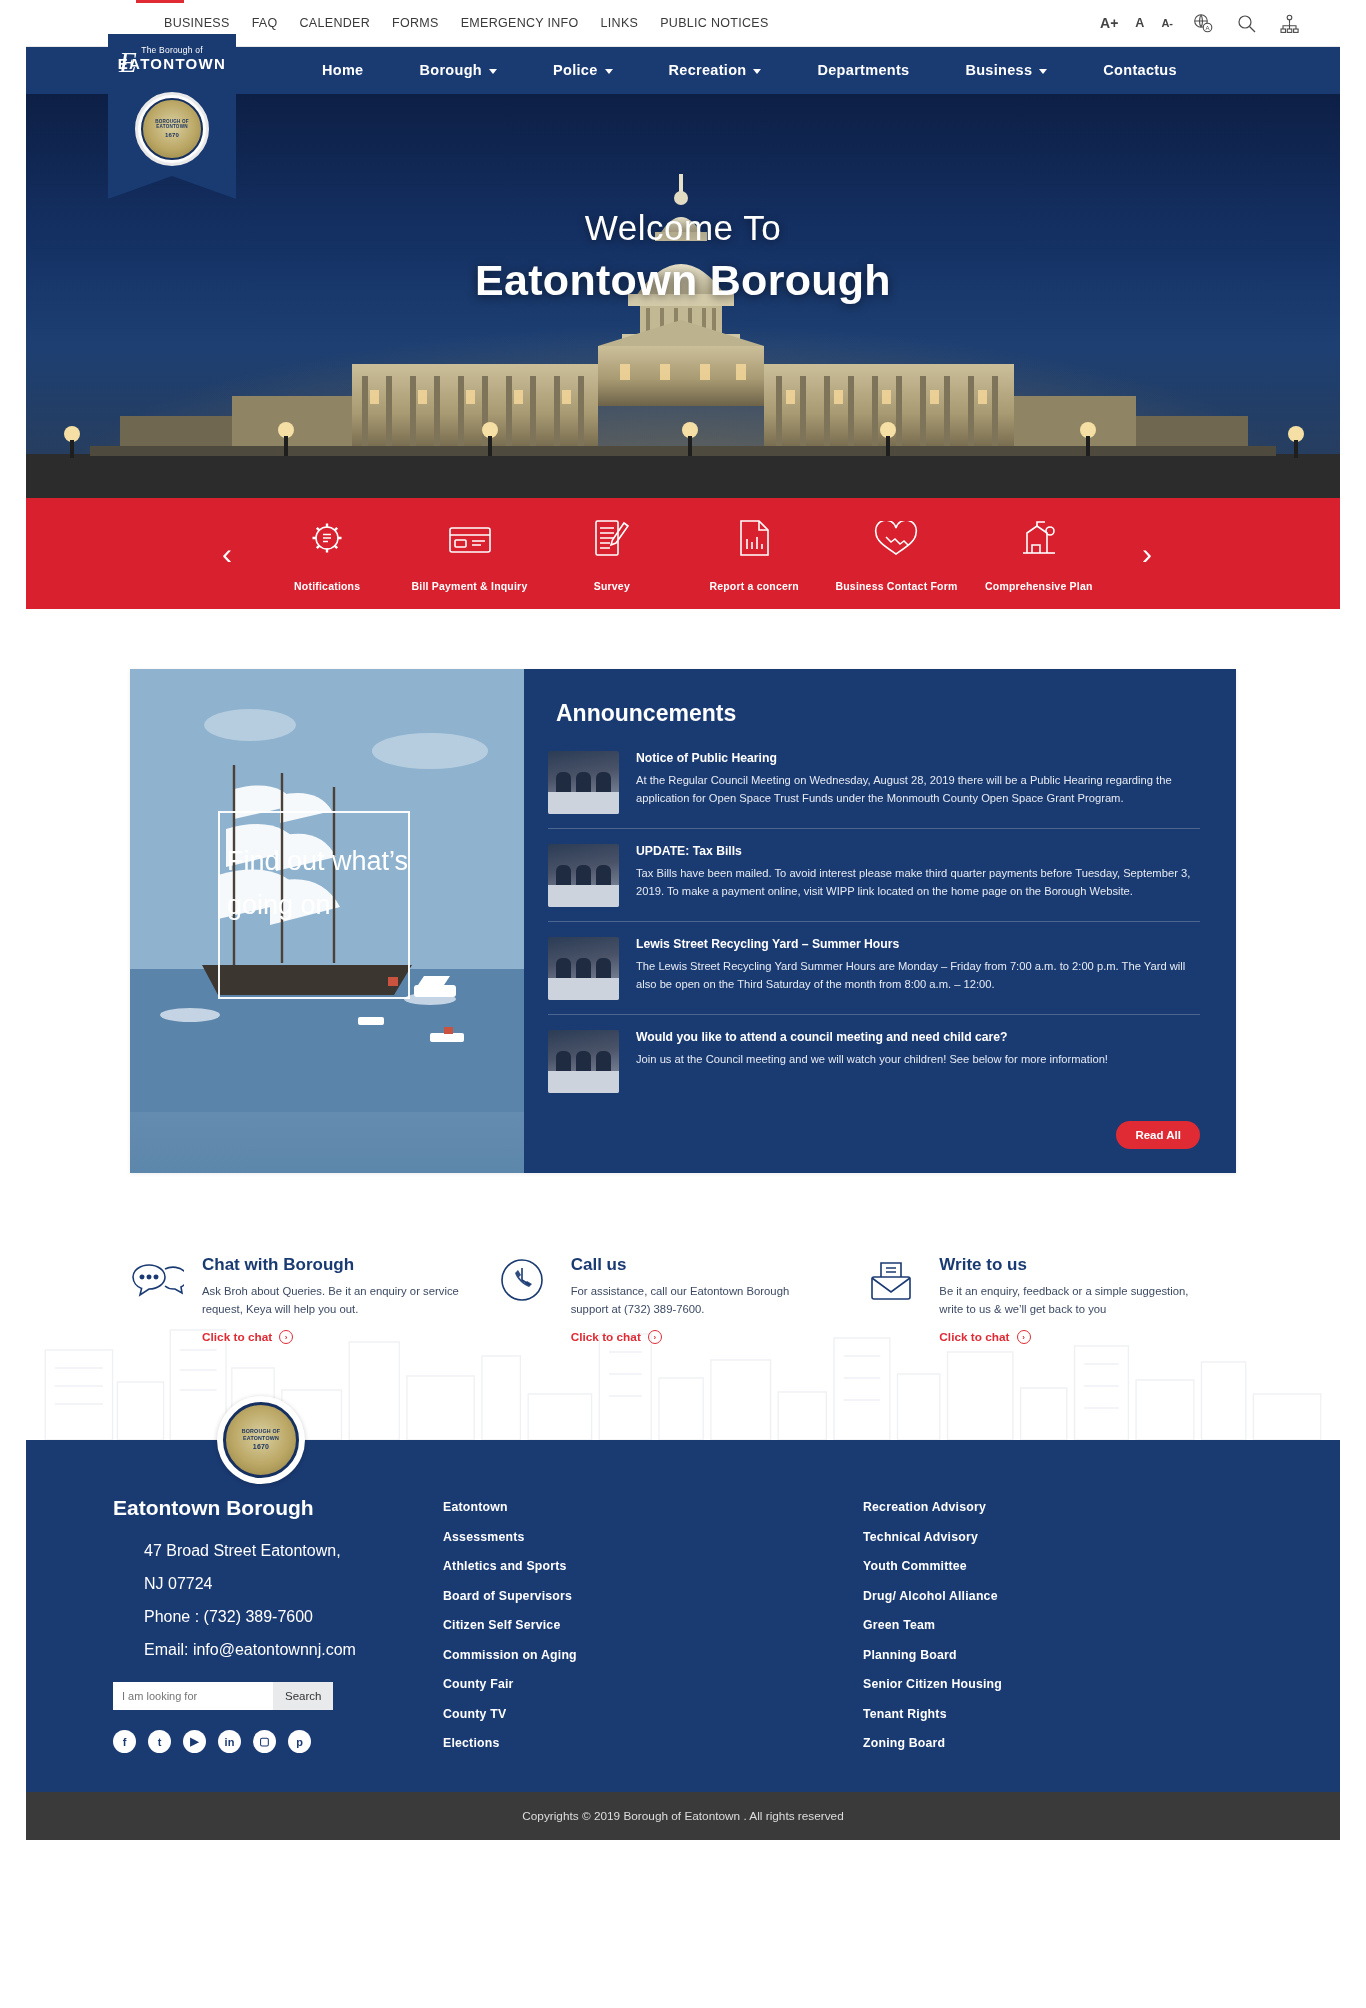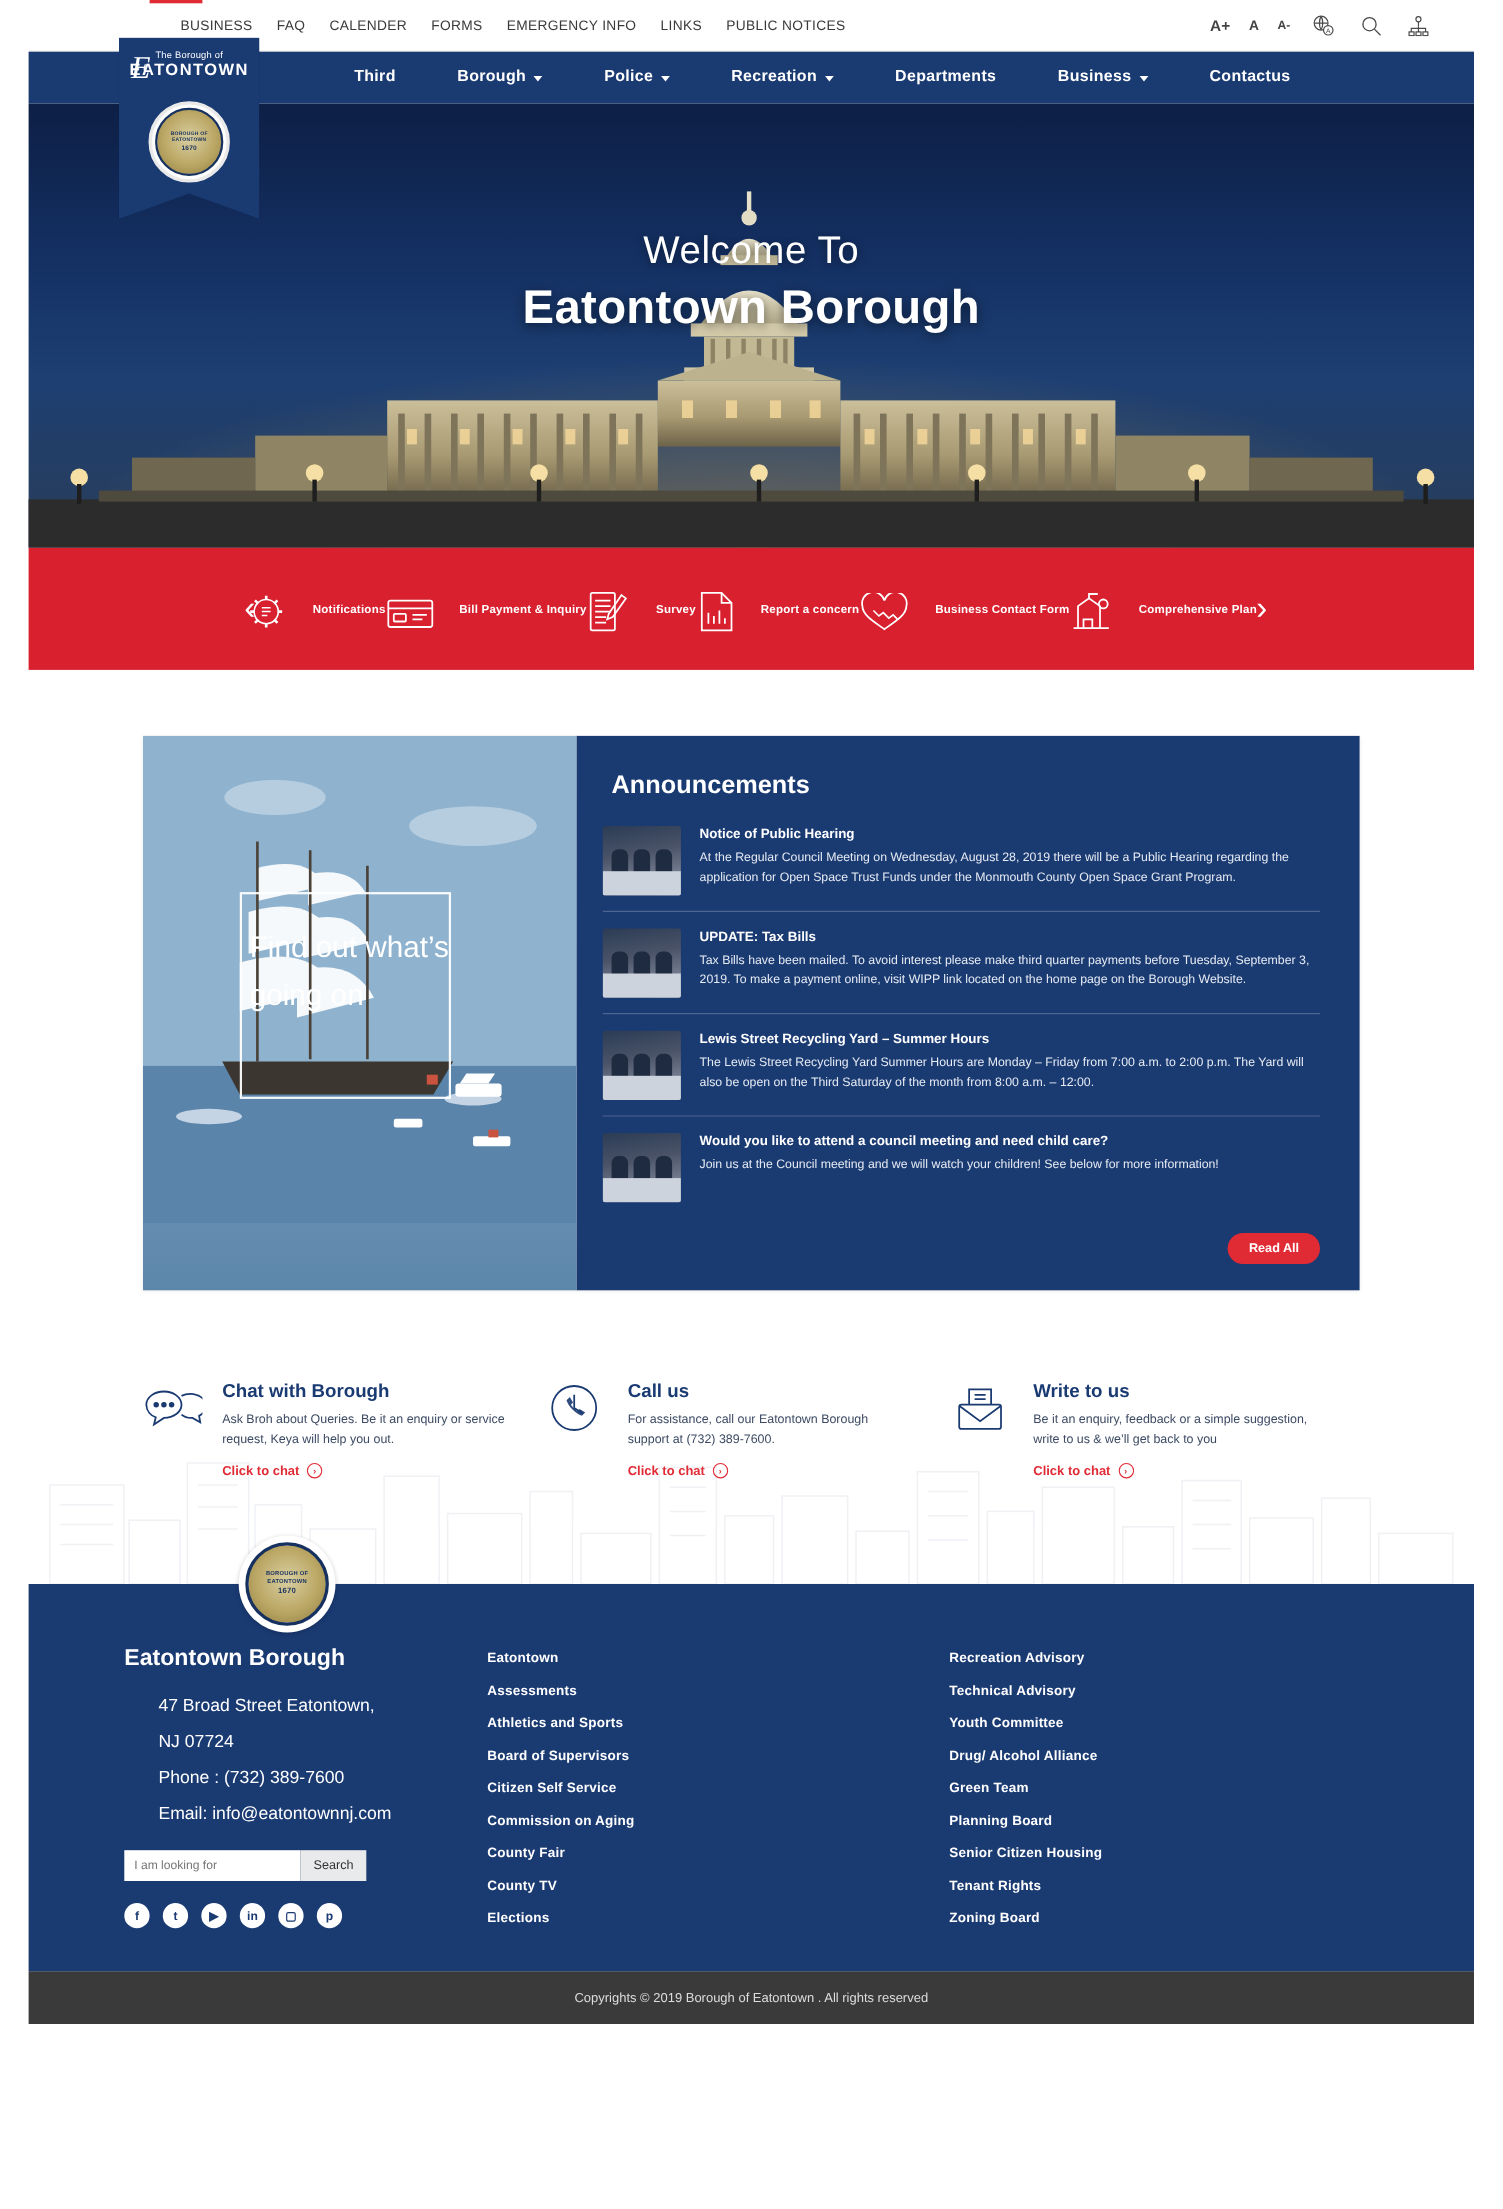--- a/index.html
+++ b/index.html
@@ -111,21 +111,21 @@
     position: relative;
   }
   .qarrow {
     position: absolute; top: 50%; transform: translateY(-50%);
     color: #fff; font-size: 30px; font-weight: 300; cursor: pointer; line-height: 1;
   }
   .qarrow.left { left: 196px; }
   .qarrow.right { right: 188px; }
   .qitems { display: flex; justify-content: center; gap: 0; width: 100%; padding: 0 230px; }
   .qitem {
-    flex: 1; display: flex; flex-direction: row; align-items: center; gap: 23px;
+    flex: 1; display: flex; flex-direction: column; align-items: center; gap: 23px;
     color: #fff; cursor: pointer;
   }
   .qitem .lbl { font-size: 10.5px; font-weight: bold; letter-spacing: .2px; white-space: nowrap; }
   .qicon { height: 42px; display: flex; align-items: flex-end; }
 
   
   .ann-wrap { padding: 60px 0 0; }
   .ann-card {
     width: 1106px; margin: 0 auto; display: flex; min-height: 443px;
     box-shadow: 0 1px 4px rgba(0,0,0,.08);
@@ -258,21 +258,21 @@
           <rect x="1" y="15" width="4.5" height="3.4"></rect>
             <rect x="7.3" y="15" width="4.5" height="3.4"></rect>
             <rect x="13.6" y="15" width="4.5" height="3.4"></rect>
         </svg>
       </span>
     </div>
   </div>
 
   <div class="navbar">
     <div class="navitem">
-      <span>Third</span>
+      <span>Home</span>
     </div>
     <div class="navitem">
       <span>Borough</span>
       <i class="caret"></i>
     </div>
     <div class="navitem">
       <span>Police</span>
       <i class="caret"></i>
     </div>
     <div class="navitem">

